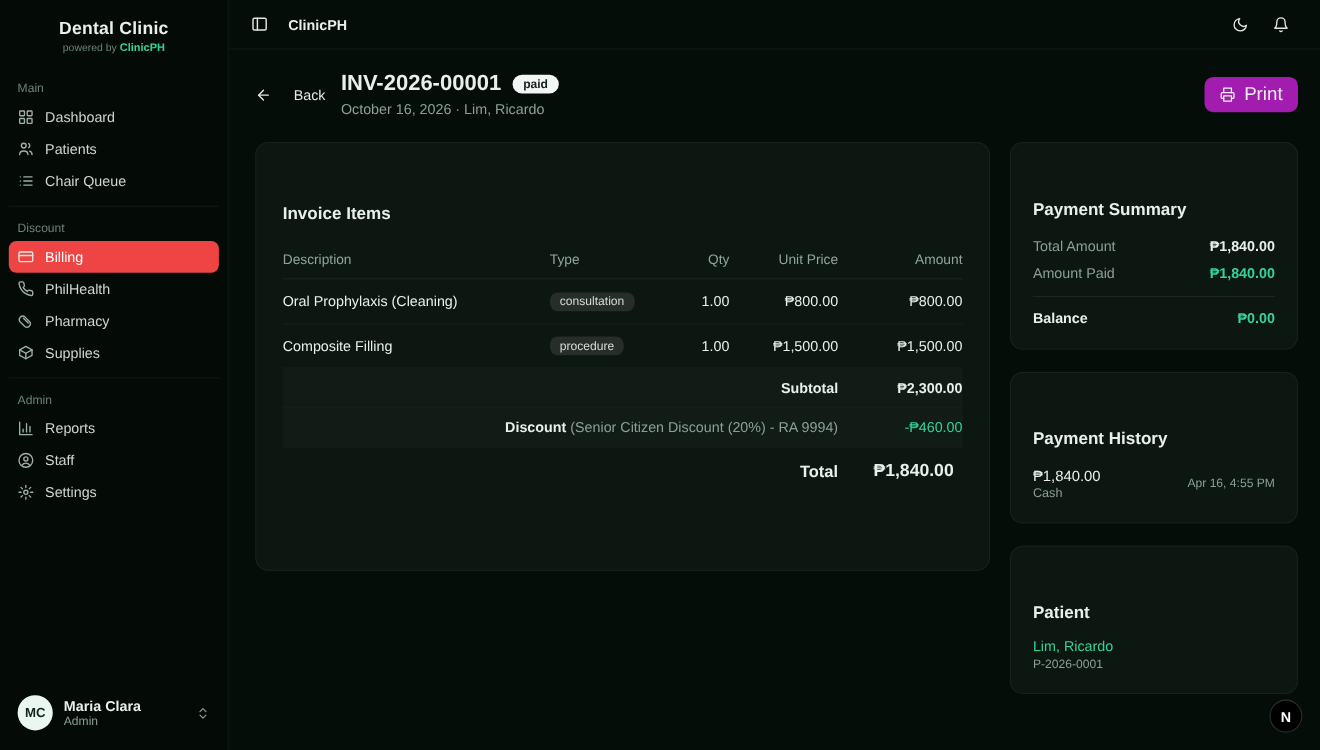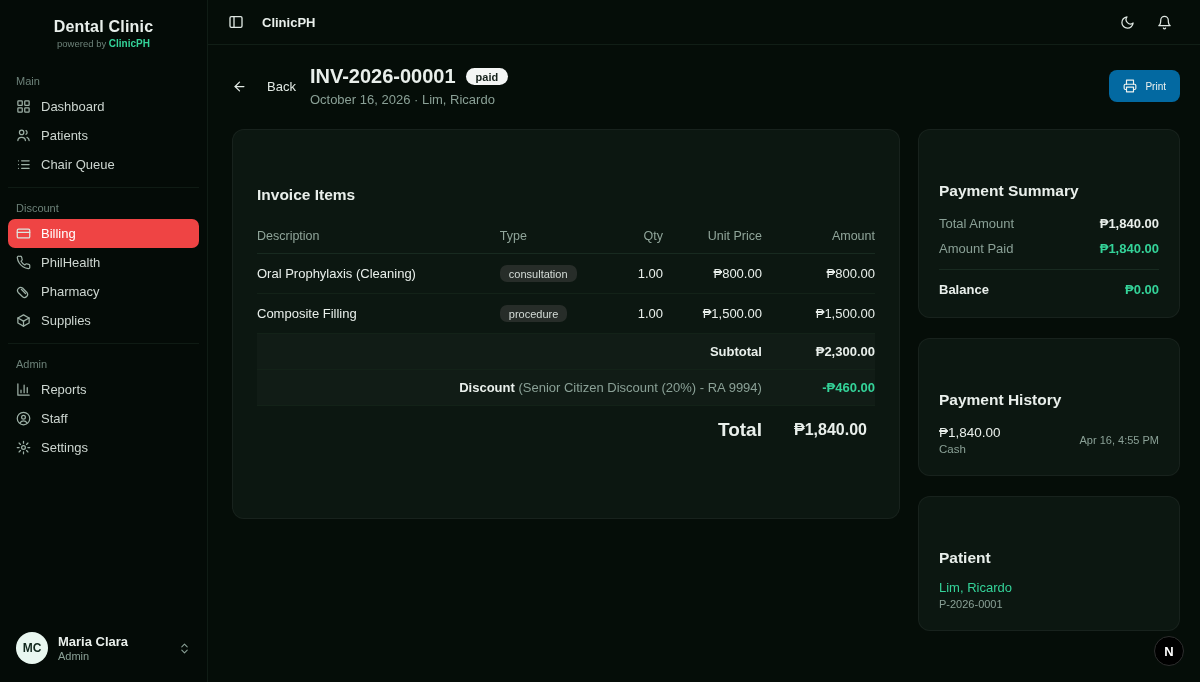--- a/index.html
+++ b/index.html
@@ -43,23 +43,23 @@
   
   .page-header { display:flex; align-items:center; padding:20px 20px 0 24px; }
   .back-btn { display:flex; align-items:center; gap:20px; font-size:13px; color:#e2e9e4;
               background:none; border:none; cursor:pointer; margin-right:14px;
               font-family:inherit; }
   .title-row { display:flex; align-items:center; gap:10px; }
   .title-row h1 { font-size:20px; font-weight:700; }
   .badge-paid { background:#f4f6f5; color:#15211b; font-size:11px; font-weight:600;
                 padding:2.5px 10px; border-radius:999px; }
   .subtitle { color:#8aa096; font-size:13px; margin-top:4px; }
-  .print-btn { margin-left:auto; display:flex; align-items:center; gap:8px; background:#0369a1;
+  .print-btn { margin-left:auto; display:flex; align-items:center; gap:8px; background:#a21caf;
                color:#eef2ef; border:none; border-radius:8px; height:32px; padding:0 14px;
-               font-size:10px; cursor:pointer; font-family:inherit; }
+               font-size:17px; cursor:pointer; font-family:inherit; }
 
   
   .content { display:flex; gap:18px; padding:22px 20px 0 24px; align-items:flex-start; }
   .card { background:#0c1711; border:1px solid rgba(255,255,255,.05); border-radius:12px; }
   .card h2 { font-size:15.5px; font-weight:700; margin-bottom:16px;margin-top:34px; }
   .invoice-card { flex:1; padding:22px 24px; min-height:390px; }
   .right-col { width:262px; flex:0 0 262px; display:flex; flex-direction:column; gap:20px; }
   .right-col .card { padding:18px 20px 20px; }
 
   
@@ -69,23 +69,23 @@
   th:first-child, td:first-child { padding-left:0; }
   th:last-child, td:last-child { padding-right:0; }
   .r { text-align:right; }
   tbody td { padding:11px 8px; font-size:13px; border-bottom:1px solid #132218; }
   .type-badge { display:inline-block; background:#272d29; color:#d4dcd7; border-radius:7px;
                 padding:2.5px 9px; font-size:11px; }
   tfoot td { font-size:13px; padding:10px 8px; }
   tr.band td { background:rgba(255,255,255,.025); border-bottom:1px solid #132218; }
   .ft-label { text-align:right; font-weight:600; }
   .muted { color:#8aa096; font-weight:400; }
-  .green { color:#34d399;font-weight:bold; }
+  .green { color:#34d399; }
   tr.total td { padding:13px 8px 6px; }
-  .total-label { text-align:right; font-weight:700; font-size:19px; }
+  .total-label { text-align:right; font-weight:700; font-size:15px; }
   .total-amount { font-weight:700; font-size:16px; }
 
   
   .ps-row { display:flex; justify-content:space-between; align-items:center; margin-bottom:10px; font-size:13px; }
   .ps-row .k { color:#8aa096; }
   .v-strong { font-weight:600; }
   .divider { border-top:1px solid #182a20; margin:13px 0 12px; }
   .balance .k { color:#e9efeb; font-weight:600; }
   .balance .v { font-weight:700; }
   .ph-entry { display:flex; justify-content:space-between; align-items:center; }

